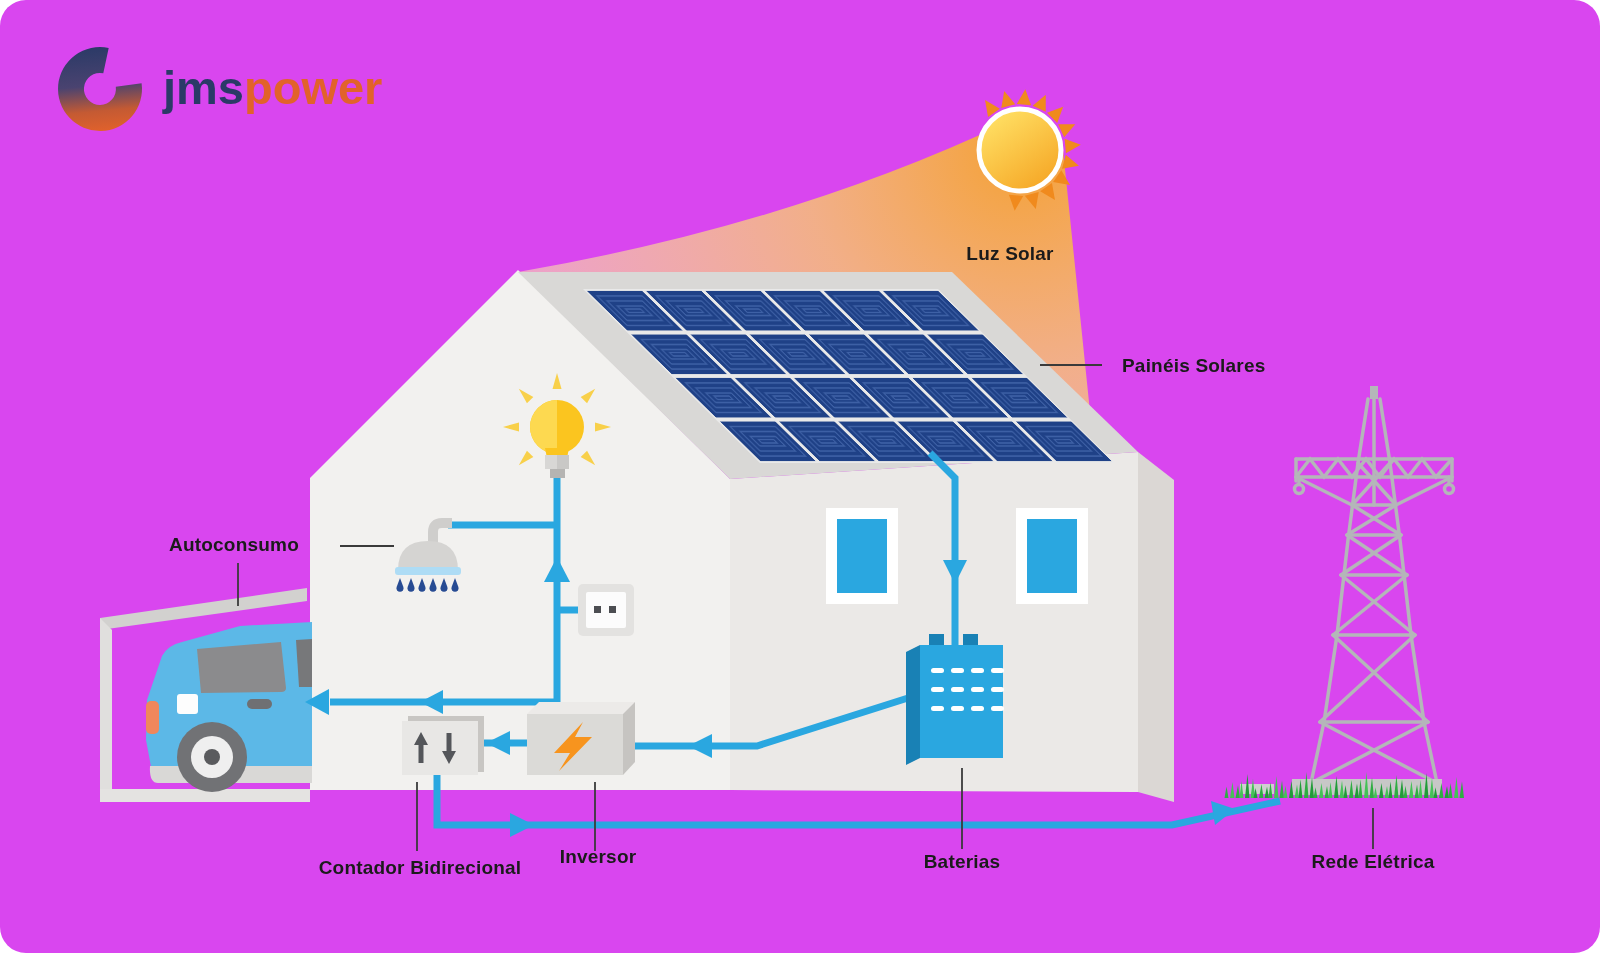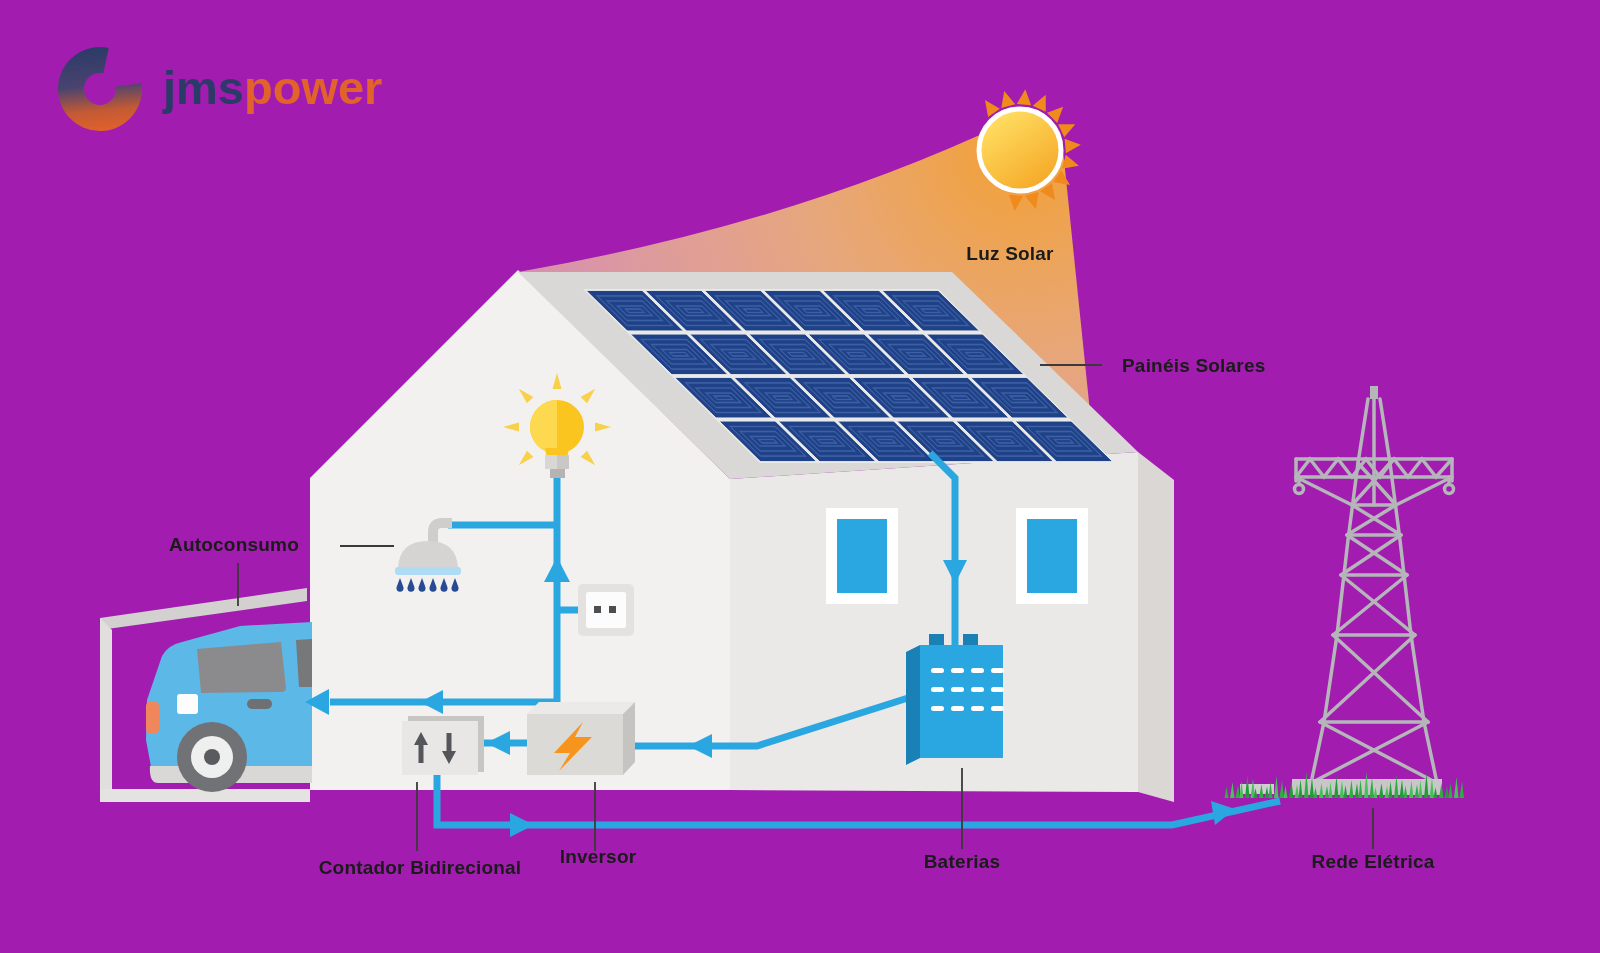--- a/index.html
+++ b/index.html
@@ -1,17 +1,17 @@
 <!DOCTYPE html>
 <html><head>
 <meta charset="utf-8">
 <style>
   html,body{margin:0;padding:0;background:#ffffff;}
-  .stage{position:relative;width:1600px;height:953px;background:#a21caf;overflow:hidden;
-         font-family:"Liberation Sans","DejaVu Sans",sans-serif;}
+  .stage{position:relative;width:1600px;height:953px;background:#d946ef;overflow:hidden;
+         font-family:"Liberation Sans","DejaVu Sans",sans-serif;border-radius:26px;}
   svg{display:block}
   text{font-family:"Liberation Sans","DejaVu Sans",sans-serif;font-weight:bold;fill:#1b1b1b;}
   .lbl{font-size:19px;letter-spacing:.2px;}
   .logo-txt{font-size:47px;letter-spacing:0px;}
 </style>
 </head>
 <body>
 
 <div class="stage">
 <svg width="1600" height="953" viewBox="0 0 1600 953">

